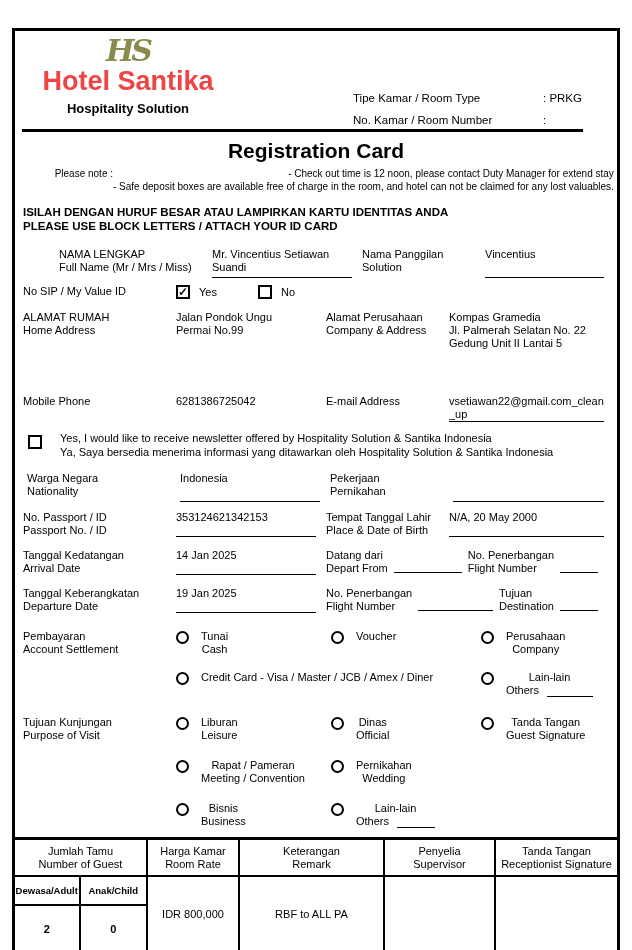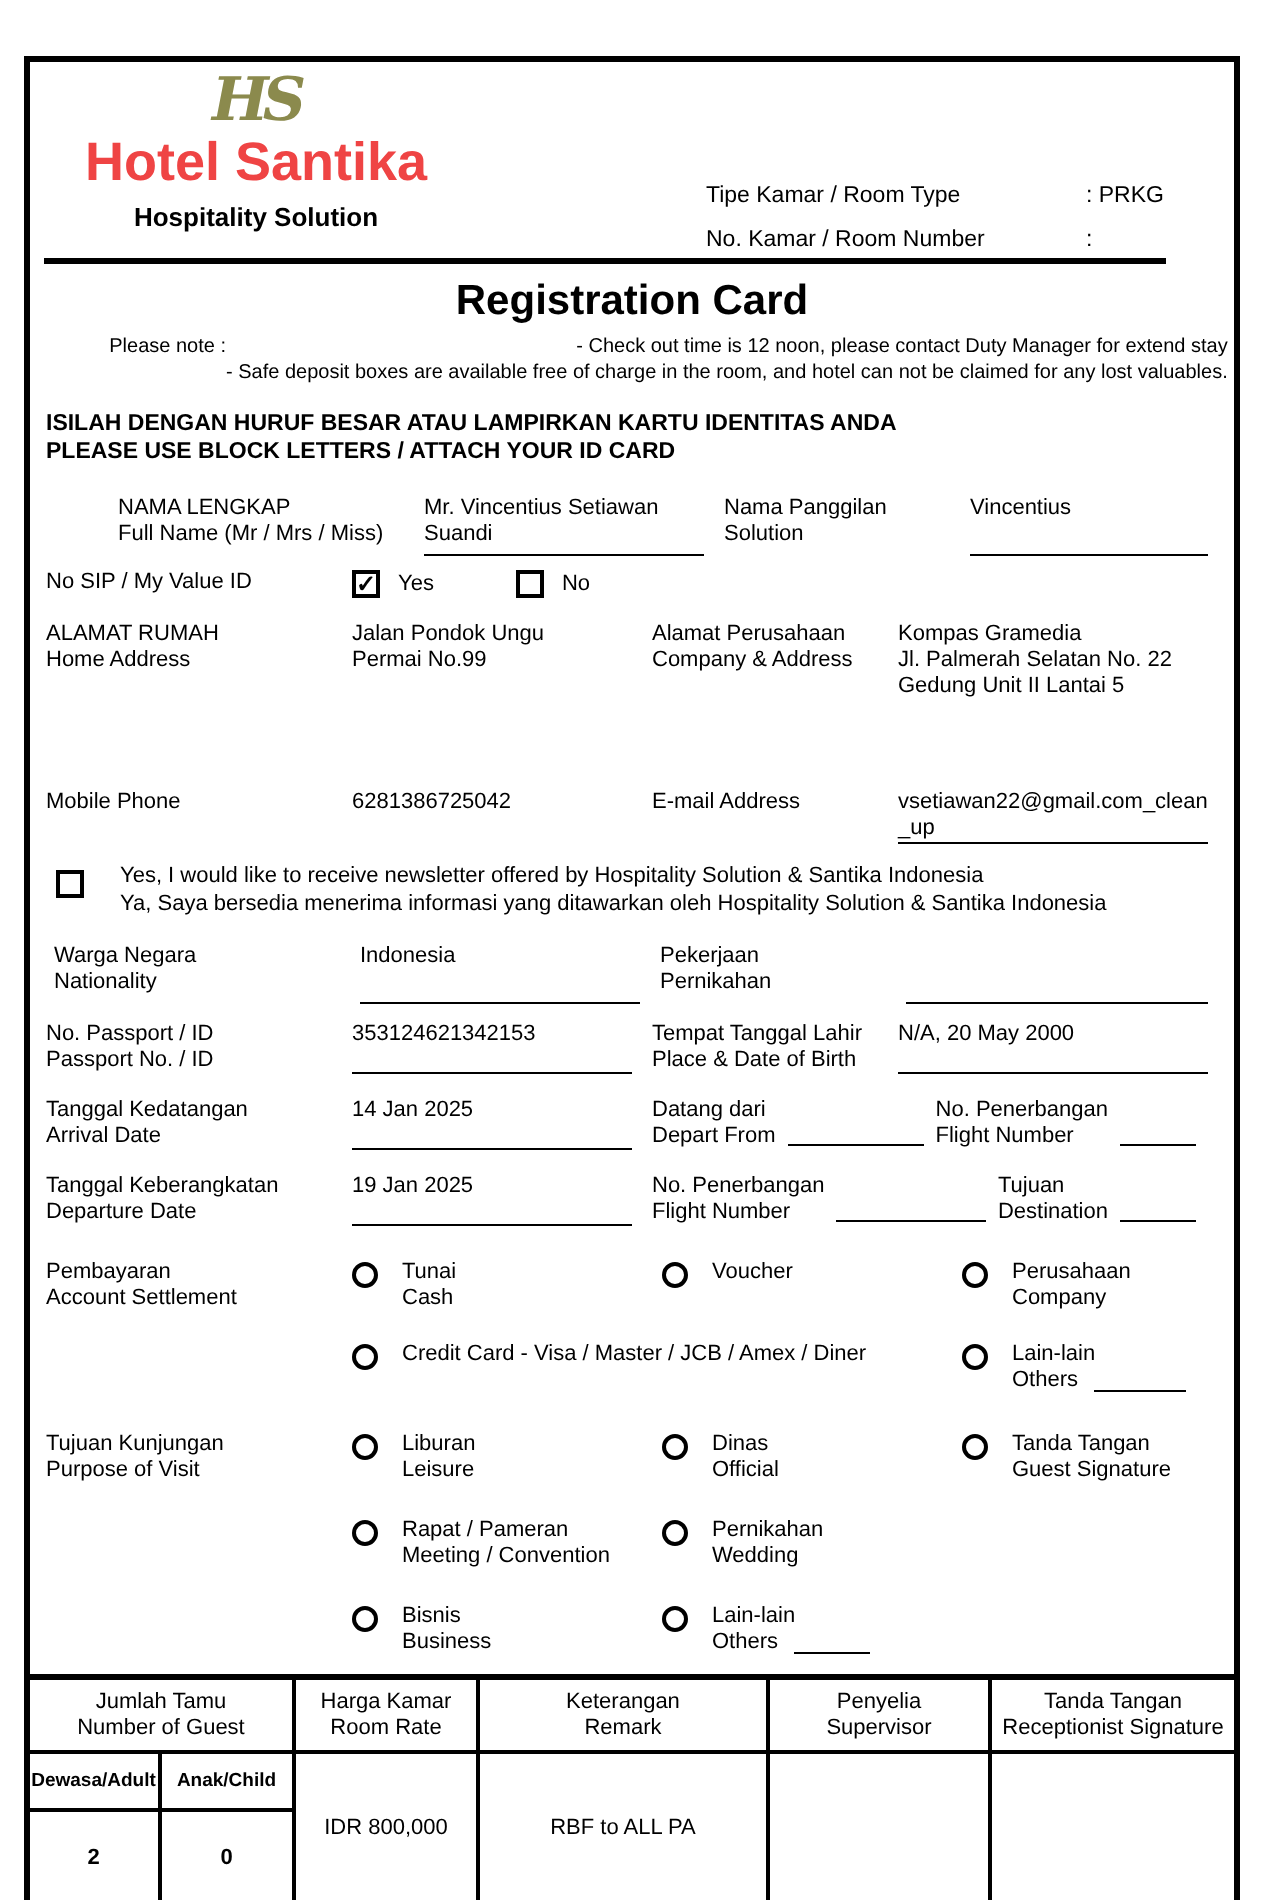--- a/index.html
+++ b/index.html
@@ -51,21 +51,21 @@
 
   .fl-merge { grid-column:3 / 5; display:flex; }
   .fl-merge .line { border-bottom:1.5px solid #000; align-self:flex-end;
     margin:0 6px 2px 6px; }
   .fl-merge .grow { flex:1; }
   .fl-merge .fix { width:38px; flex:none; }
 
   
   .sect { display:grid; grid-template-columns:153px 1fr; padding:0 13px 0 8px;
     font-size:11px; line-height:13px; }
-  .opts { display:grid; grid-template-columns:155px 150px 1fr; row-gap:15px; }
+  .opts { display:grid; grid-template-columns:155px 150px 1fr; row-gap:15px;text-align:center; }
   .opt { display:flex; gap:12px; }
   .span2 { grid-column:1 / 3; }
   .sline { display:inline-block; width:46px; border-bottom:1.5px solid #000;
     margin-left:8px; transform:translateY(3px); }
 
   
   .ftable { position:absolute; left:0; bottom:0; width:602px; height:114px;
     border-top:3px solid #000; display:grid;
     grid-template-columns:133px 92px 145px 111px 1fr; font-size:11px; }
   .fcol { border-right:2px solid #000; display:flex; flex-direction:column; }

